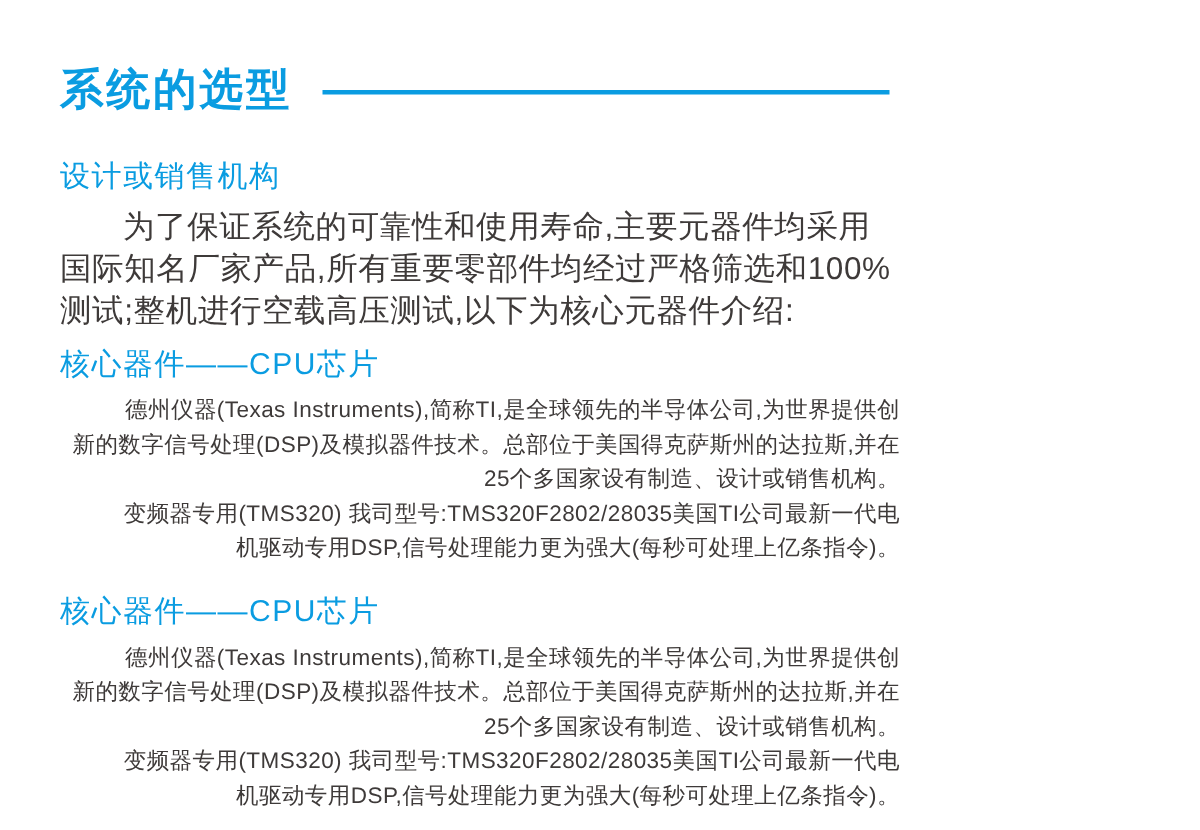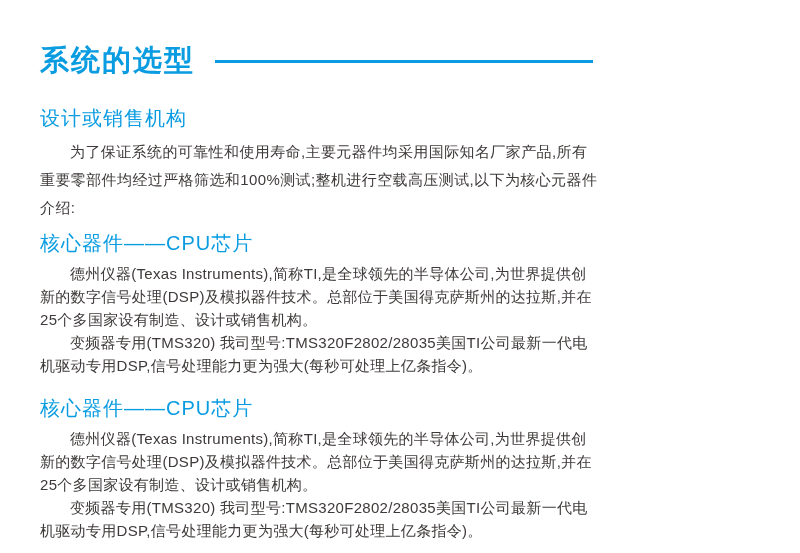--- a/index.html
+++ b/index.html
@@ -43,32 +43,33 @@
   }
   .section-heading { margin-top: 27px; }
   .sub-label {
     margin-top: 18px;
     font-size: 16px;
     line-height: 20px;
     letter-spacing: 1px;
   }
   .intro-para {
     margin-top: 7px;
-    font-size: 15px;
+    font-size: 21px;
     line-height: 28px;
     text-indent: 2em;
     letter-spacing: 0.4px;
   }
   .cpu-heading-1 { margin-top: 8px; }
   .cpu-heading-2 { margin-top: 18px; }
   .body-para {
     font-size: 15px;
     line-height: 23px;
     text-indent: 2em;
     letter-spacing: 0.3px;
+    text-align: right;
   }
   .cpu-body { margin-top: 6px; }
 </style>
 </head>
 <body>
 
 <div class="page">
 
   <div class="title-row">
     <h1 class="page-title">系统的选型</h1>

